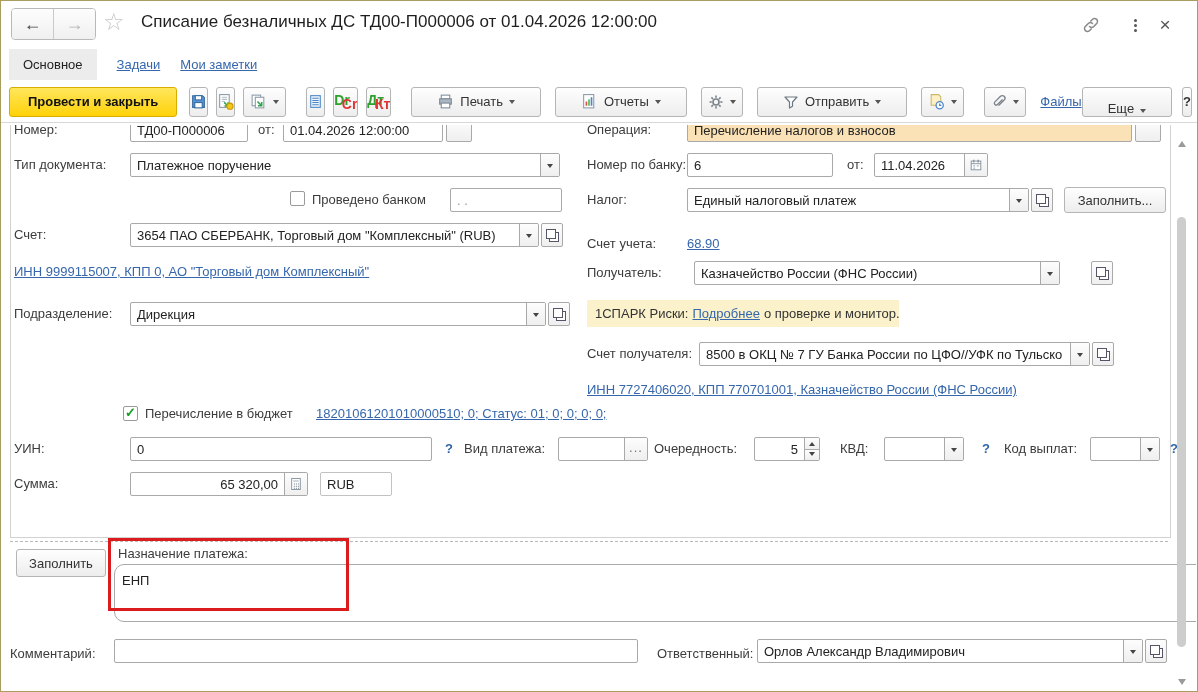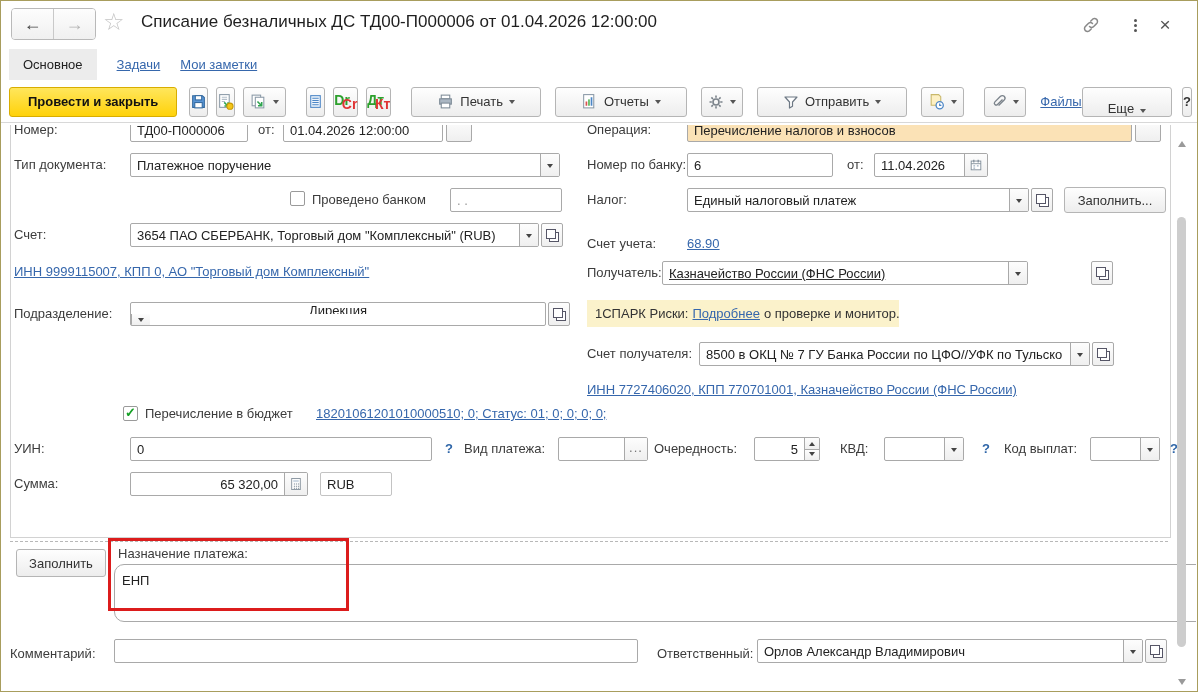--- a/index.html
+++ b/index.html
@@ -281,32 +281,32 @@
         </span>
     </div>
     <div class="sqbtn" style="left:539px;top:98px;">
         <span class="openico"></span>
       </div>
     <div class="lbl" style="left:585px;top:111px;">Счет учета:</div>
     <div class="link" style="left:685px;top:111px;">68.90</div>
 
     <div class="link" style="left:12px;top:139px;">ИНН 9999115007, КПП 0, АО "Торговый дом Комплексный"</div>
     <div class="lbl" style="left:585px;top:140px;">Получатель:</div>
-    <div class="inp" style="left:660px;top:136px;width:366px;text-decoration:underline;">
+    <div class="inp" style="left:692px;top:136px;width:366px;">
       <span class="val">Казначейство России (ФНС России)</span>
       <span class="abtn">
           <i class="tri"></i>
         </span>
     </div>
     <div class="sqbtn" style="left:1089px;top:136px;">
         <span class="openico"></span>
       </div>
 
     <div class="lbl" style="left:12px;top:181px;">Подразделение:</div>
-    <div class="inp" style="left:128px;top:177px;width:416px;flex-direction:column;">
+    <div class="inp" style="left:128px;top:177px;width:416px;">
       <span class="val">Дирекция</span>
       <span class="abtn">
           <i class="tri"></i>
         </span>
     </div>
     <div class="sqbtn" style="left:546px;top:177px;">
         <span class="openico"></span>
       </div>
     <div class="spark" style="left:585px;top:175px;width:296px;">
       <span>1СПАРК Риски:</span>

